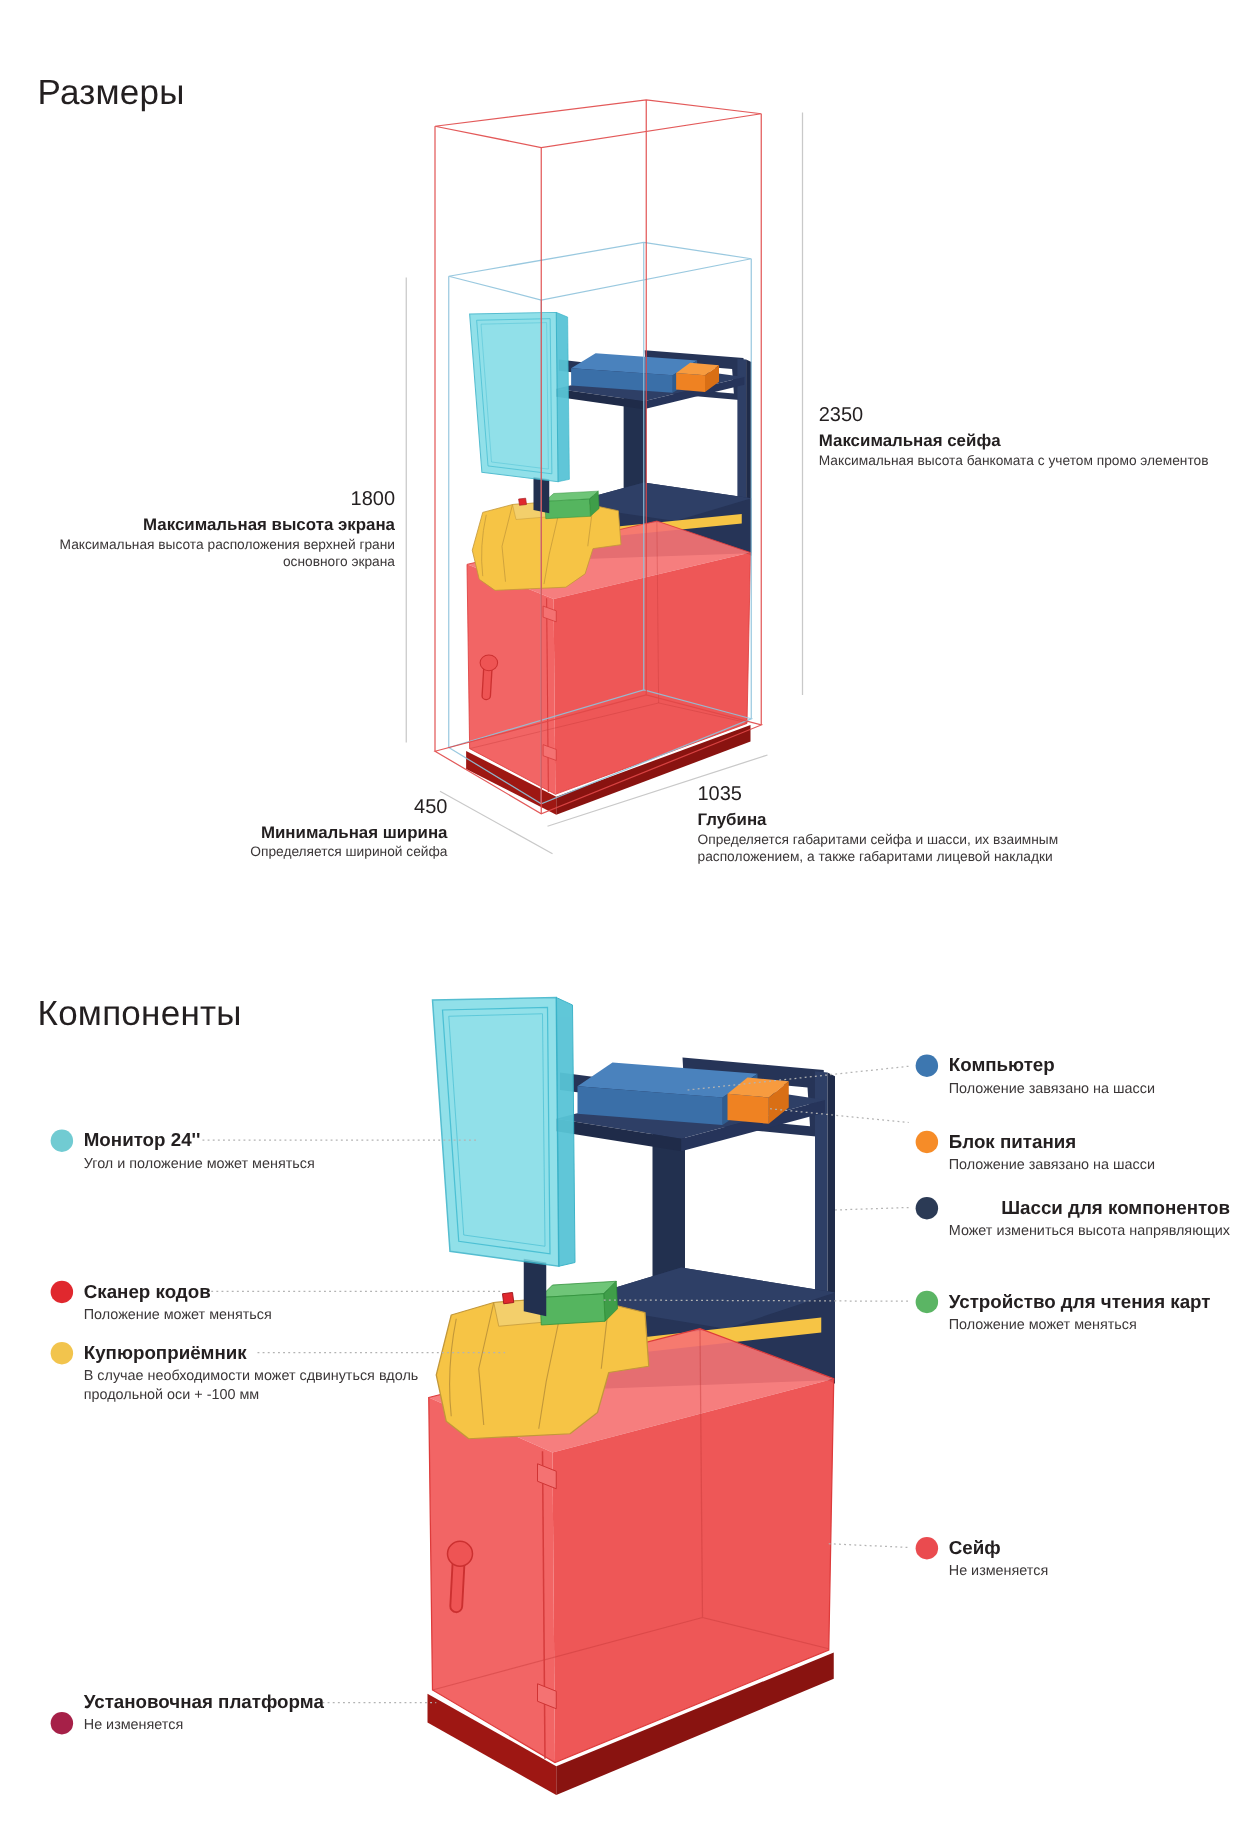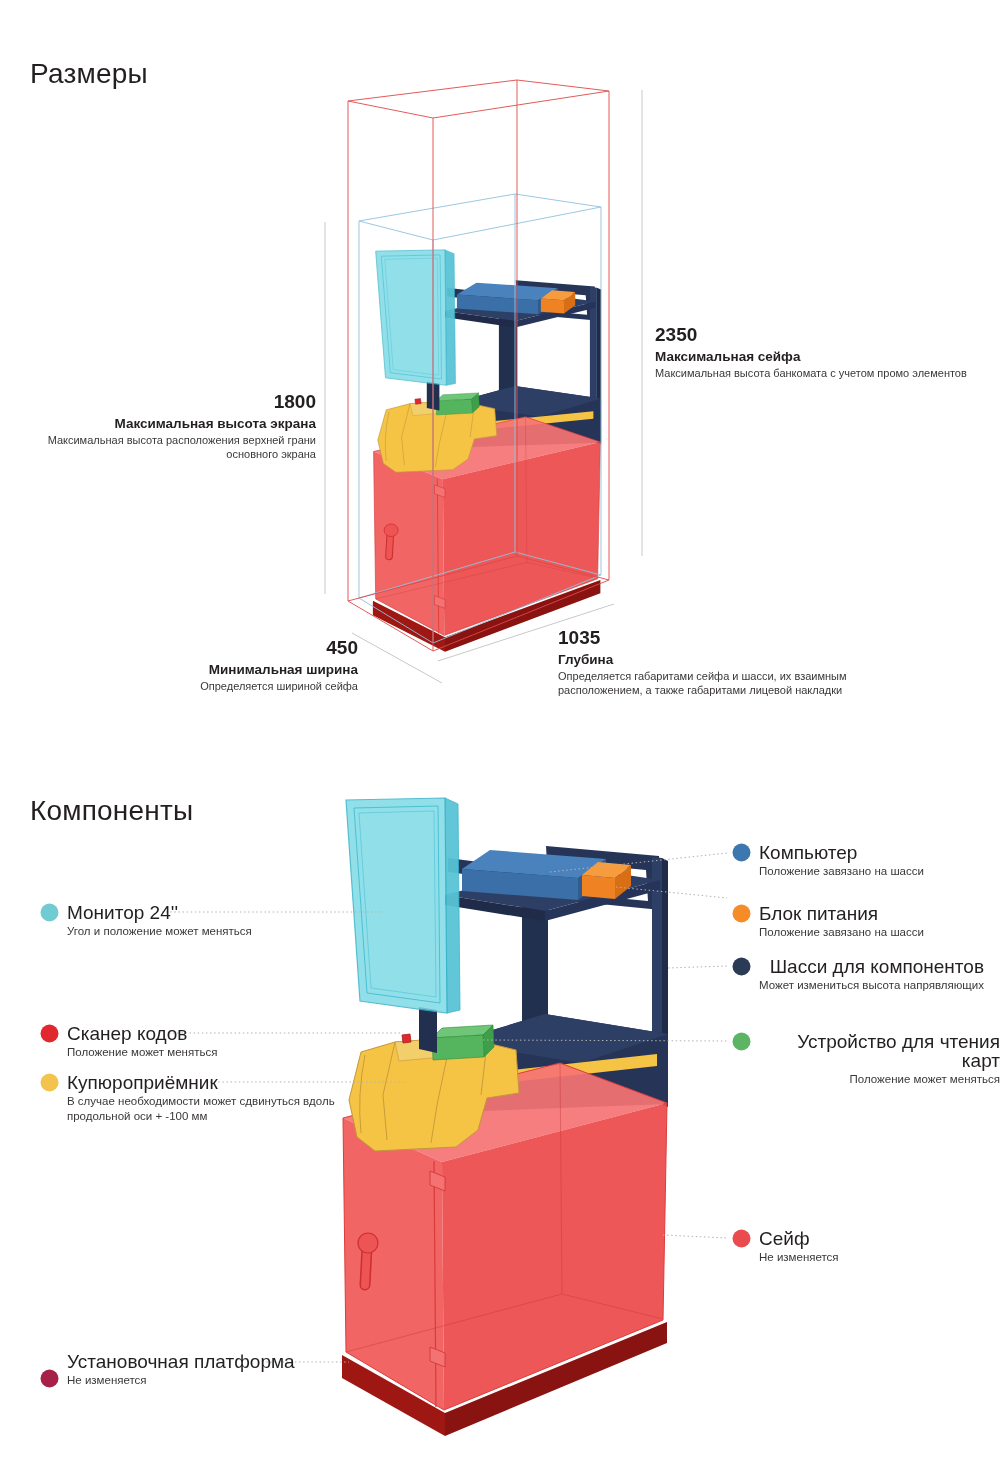--- a/index.html
+++ b/index.html
@@ -4,27 +4,27 @@
 <style>
   html,body{margin:0;padding:0;background:#ffffff;}
   body{width:1000px;height:1472px;position:relative;overflow:hidden;
        font-family:"Liberation Sans", sans-serif;color:#231f20;}
   .abs{position:absolute;}
   .sec-title{font-size:28px;font-weight:normal;letter-spacing:.2px;}
   svg.layer{position:absolute;left:0;}
   
   .dim{position:absolute;line-height:1.25;}
   .dim.ra{text-align:right;}
-  .dim-value{font-size:19px;font-weight:bold;}
+  .dim-value{font-size:16px;font-weight:normal;}
   .dim-name{font-size:13.5px;font-weight:bold;margin-top:2px;}
   .dim-desc{font-size:11px;color:#3b3738;margin-top:0;line-height:1.3;}
   
   .comp{position:absolute;display:flex;align-items:flex-start;gap:8px;}
   .comp .dot{flex:0 0 auto;margin-top:0px;}
-  .c-title{font-size:19px;font-weight:normal;line-height:19px;}
+  .c-title{font-size:15px;font-weight:bold;line-height:19px;}
   .c-desc{font-size:11.5px;color:#3b3738;margin-top:2px;line-height:1.3;}
 </style>
 </head>
 <body>
 
 <svg width="0" height="0" style="position:absolute" aria-hidden="true">
   <defs>
     <g id="atm">
 
       <g>
@@ -238,21 +238,21 @@
 <div class="comp" style="left:732px;top:957px;width:268px;text-align:right;">
   <svg class="dot" width="19" height="19">
       <circle cx="9.5" cy="9.5" r="9" fill="#2b3a55"></circle>
     </svg>
   <div>
       <div class="c-title">Шасси для компонентов</div>
        <div class="c-desc">Может измениться высота напрявляющих</div>
     </div>
 </div>
 
-<div class="comp" style="left:732px;top:1032px;width:268px;text-align:right;">
+<div class="comp" style="left:732px;top:1032px;width:268px;">
   <svg class="dot" width="19" height="19">
       <circle cx="9.5" cy="9.5" r="9" fill="#5bb564"></circle>
     </svg>
   <div>
       <div class="c-title">Устройство для чтения карт</div>
        <div class="c-desc">Положение может меняться</div>
     </div>
 </div>
 
 <div class="comp" style="left:732px;top:1229px;width:260px;">

